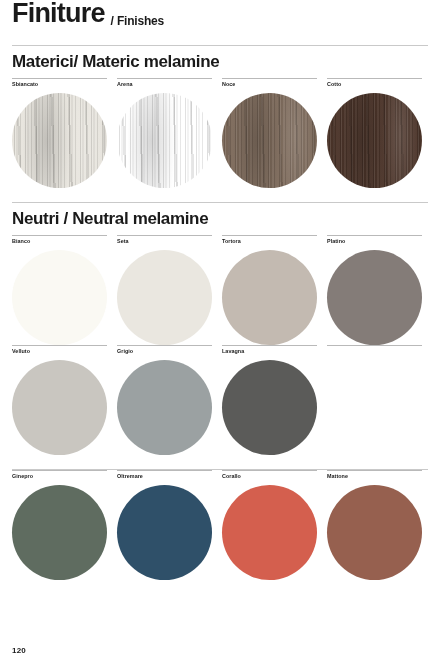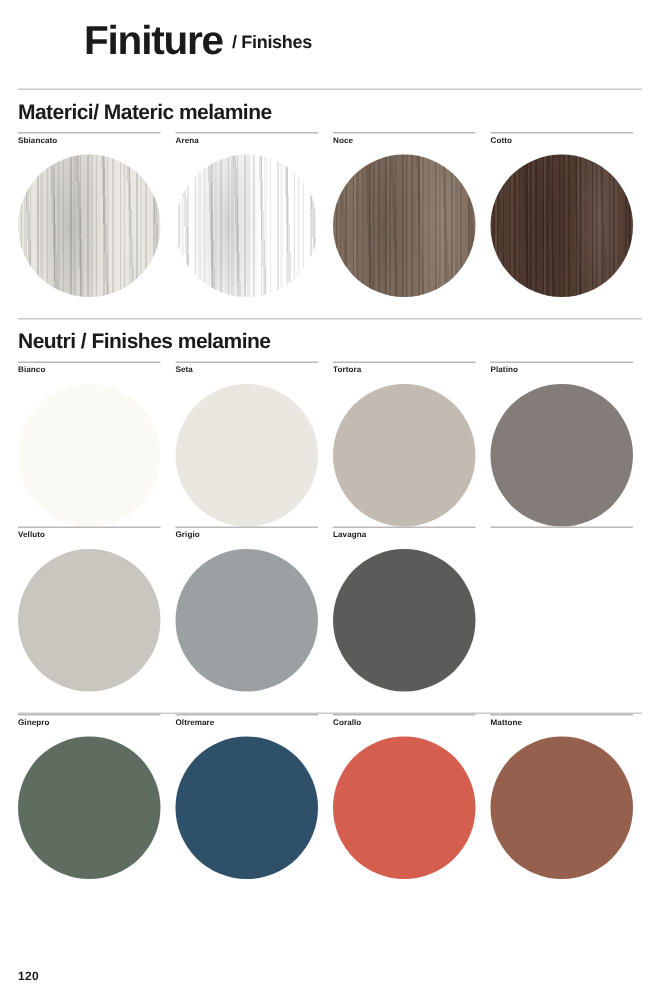--- a/index.html
+++ b/index.html
@@ -20,24 +20,22 @@
     position: relative;
     width: 440px;
     height: 669px;
     box-sizing: border-box;
     padding: 0 12px;
   }
 
   
   .page-title {
     display: flex;
-    align-items: center;
-    padding-top: 14px;
+    align-items: flex-end;
     padding-bottom: 4px;
-    margin-left: 44px;
   }
   .title-main {
     font-size: 27px;
     font-weight: 700;
     letter-spacing: -0.8px;
     line-height: 1;
   }
   .title-sub {
     font-size: 12px;
     font-weight: 700;
@@ -48,21 +46,21 @@
 
   
   .section {
     margin-top: 14px;
   }
   .section-rule {
     border-top: 1px solid #c9c9c9;
     height: 0;
   }
   .section-heading {
-    font-size: 14px;
+    font-size: 17px;
     font-weight: 700;
     letter-spacing: -0.35px;
     padding: 6px 0 6px 0;
   }
 
   
   .swatch-row {
     display: grid;
     grid-template-columns: repeat(4, 105px) 1fr;
     column-gap: 0;
@@ -178,21 +176,21 @@
               <div class="grain"></div>
             </div>
           </div>
           <div class="swatch-cell tail">
             <div class="cell-rule"></div>
           </div>
         </div>
       </div>
       <div class="section">
         <div class="section-rule"></div>
-        <div class="section-heading">Neutri / Finishes melamine</div>
+        <div class="section-heading">Neutri / Neutral melamine</div>
         <div class="swatch-row">
           <div class="swatch-cell">
             <div class="cell-rule"></div>
             <div class="swatch-label">Bianco</div>
             <div class="swatch-disc" style="background: rgb(250, 249, 243);"></div>
           </div>
           <div class="swatch-cell">
             <div class="cell-rule"></div>
             <div class="swatch-label">Seta</div>
             <div class="swatch-disc" style="background: rgb(234, 231, 224);"></div>

